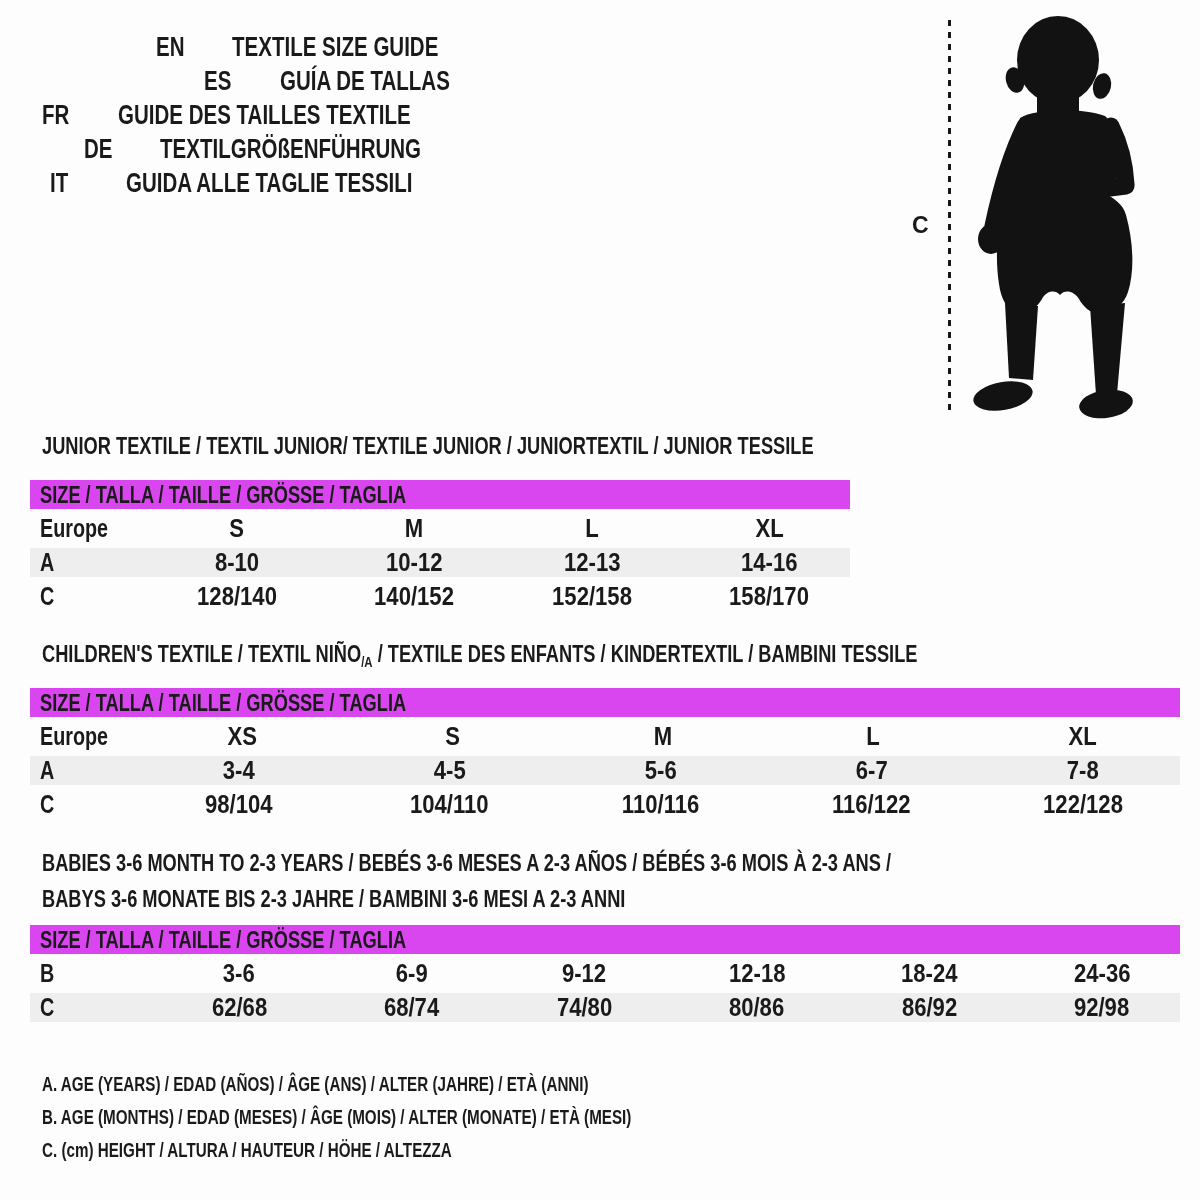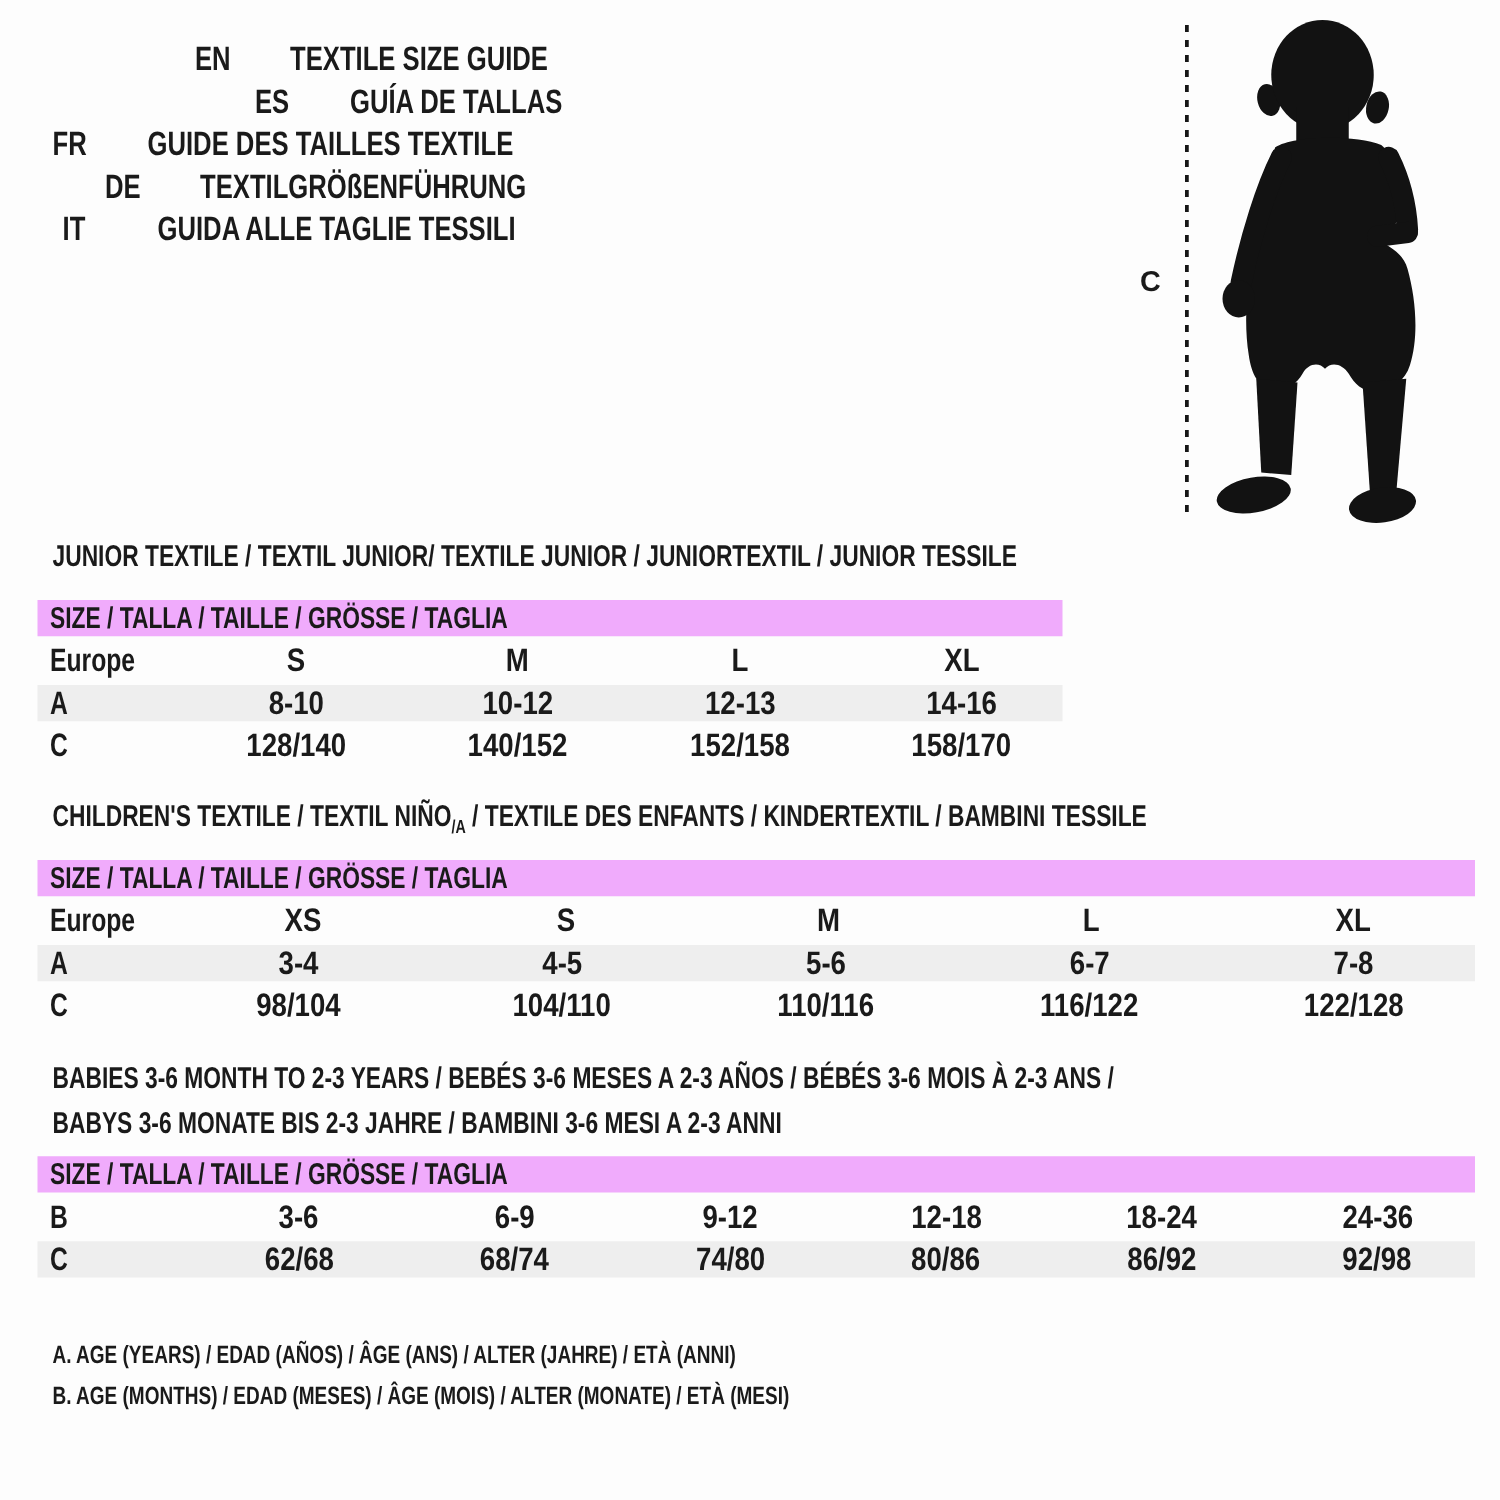--- a/index.html
+++ b/index.html
@@ -23,21 +23,21 @@
         background:repeating-linear-gradient(180deg,#161616 0 6px,rgba(0,0,0,0) 6px 12px);}
   .baby{position:absolute;left:965px;top:8px;}
 
   
   .sec-title{position:absolute;left:42px;font-size:24px;line-height:28px;}
   .sub{font-size:15px;vertical-align:-5px;letter-spacing:0;}
   .two-line{line-height:36px;}
 
   
   .tbl{position:absolute;left:30px;}
-  .band{background:#f0abfc;height:29px;line-height:30px;padding-left:10px;
+  .band{background:#d946ef;height:29px;line-height:30px;padding-left:10px;
         font-size:24px;box-sizing:border-box;}
   .trow{display:flex;align-items:center;height:29px;margin-top:5px;font-size:26px;gap:16px;}
   .shade{background:#eeeeee;}
   .tlabel{padding-left:10px;box-sizing:border-box;}
   .t1 .tlabel{flex:0 0 110px;}
   .t2 .tlabel{flex:0 0 95px;}
   .t3 .tlabel{flex:0 0 115px;}
   .tcell{flex:1;text-align:center;}
 
   
@@ -192,15 +192,16 @@
       <span class="tcell"><span class="ctc">74/80</span></span>
       <span class="tcell"><span class="ctc">80/86</span></span>
       <span class="tcell"><span class="ctc">86/92</span></span>
       <span class="tcell"><span class="ctc">92/98</span></span>
     </div>
   </div>
 
   <div class="legend">
     <span class="legend-line"><span class="ct">A. AGE (YEARS) / EDAD (AÑOS) / ÂGE (ANS) / ALTER (JAHRE) / ETÀ (ANNI)</span></span>
     <span class="legend-line"><span class="ct">B. AGE (MONTHS) / EDAD (MESES) / ÂGE (MOIS) / ALTER (MONATE) / ETÀ (MESI)</span></span>
+    <span class="legend-line"><span class="ct">C. (cm) HEIGHT / ALTURA / HAUTEUR / HÖHE / ALTEZZA</span></span>
   </div>
 
 </div>
 
 </body></html>

